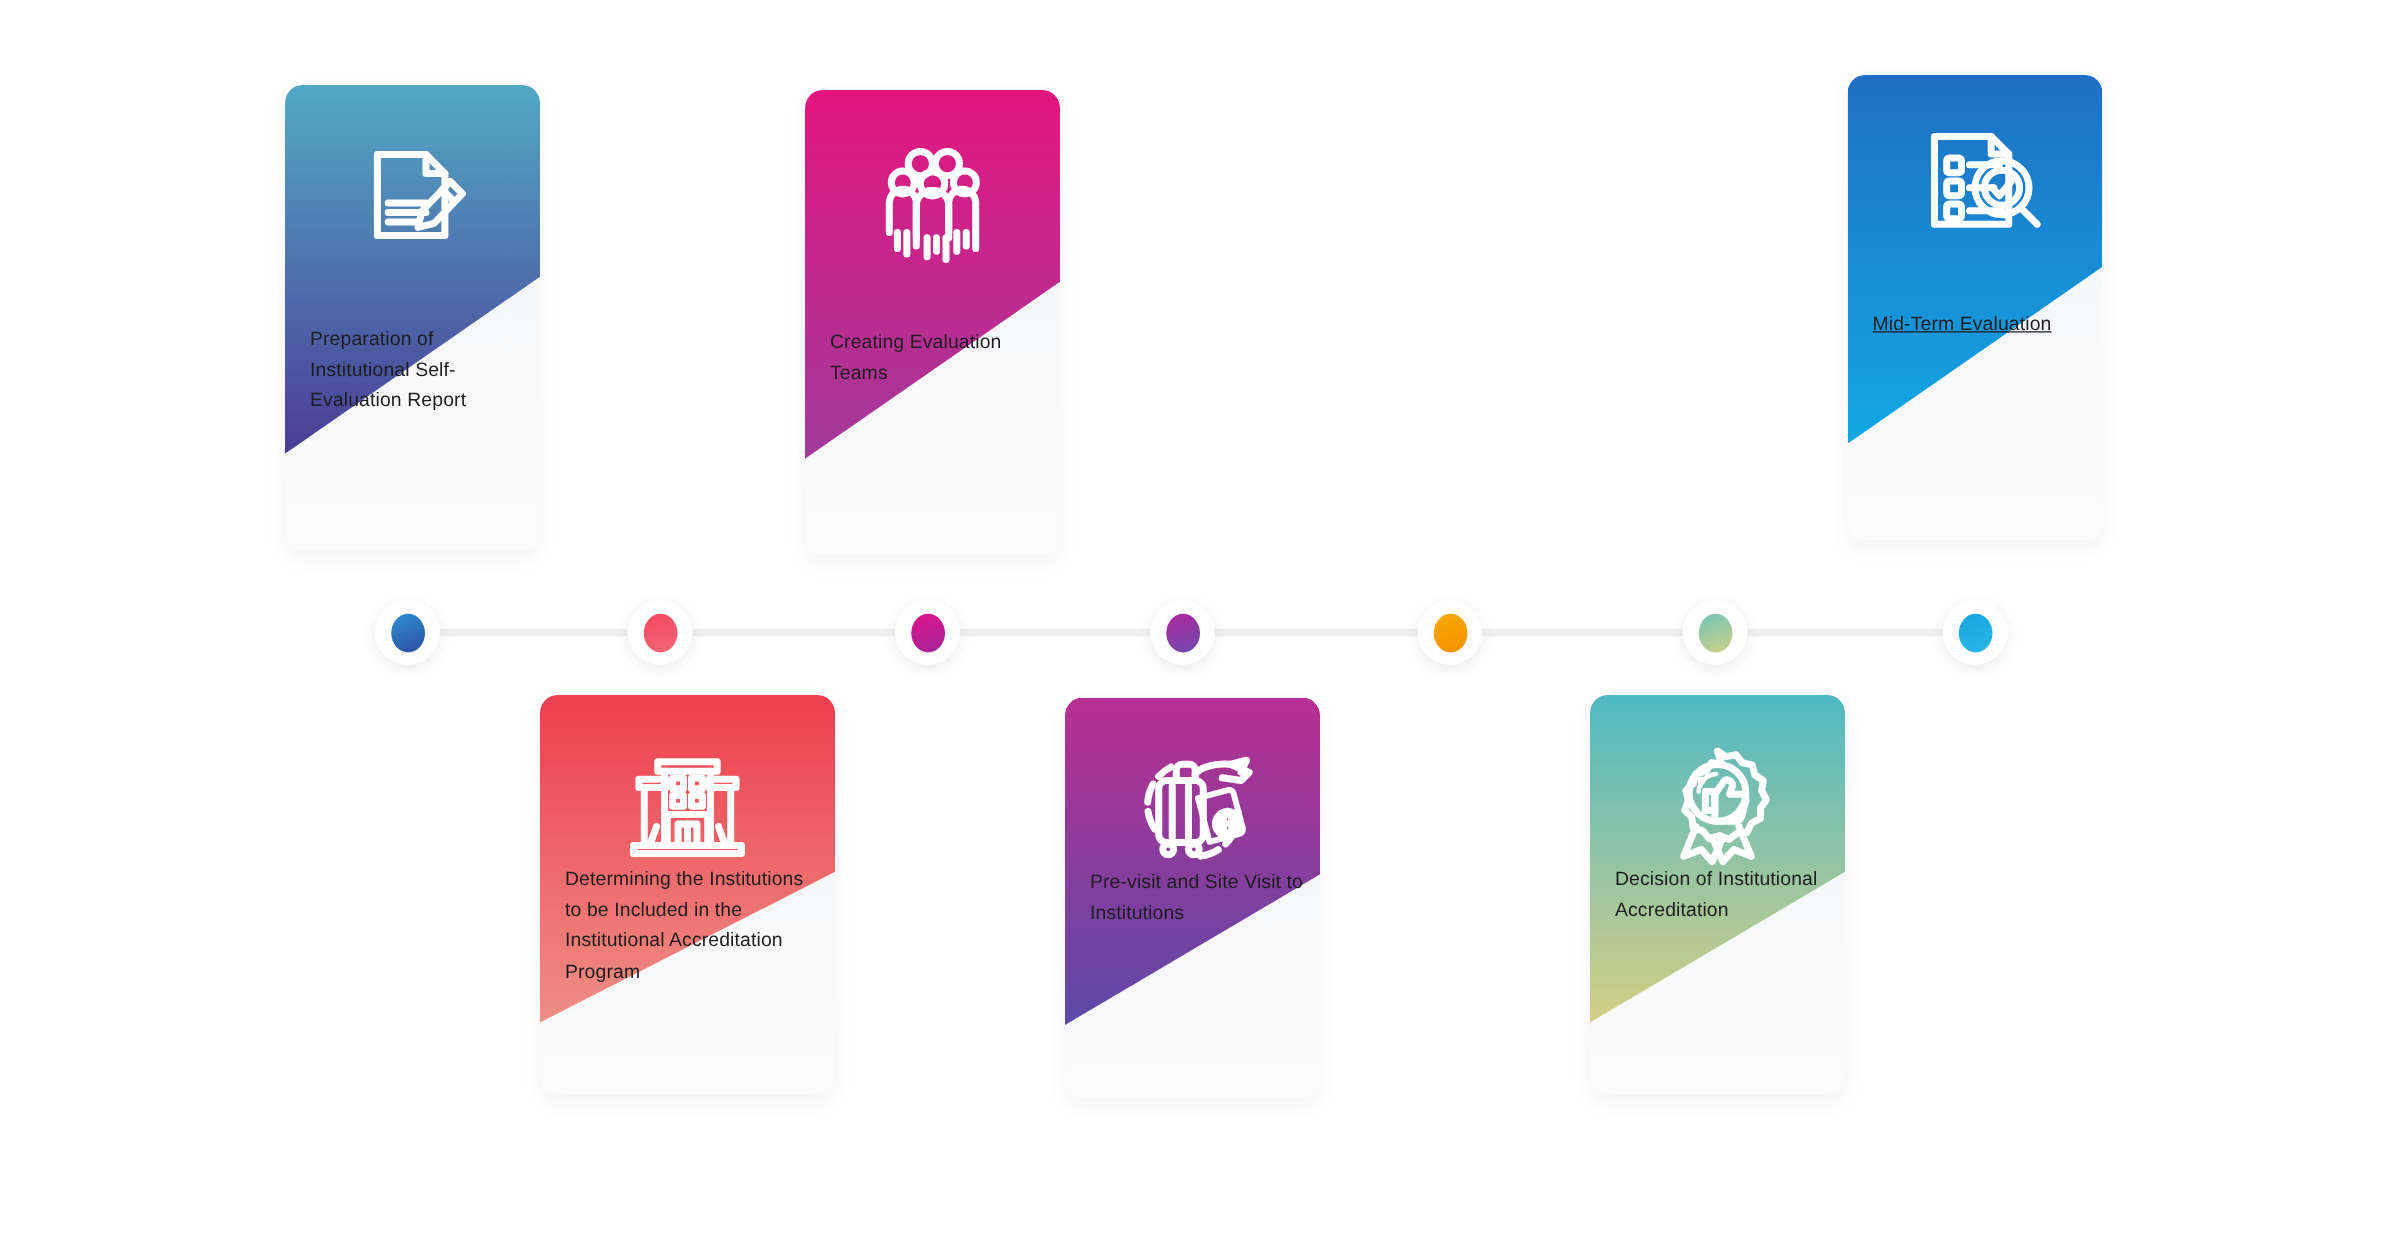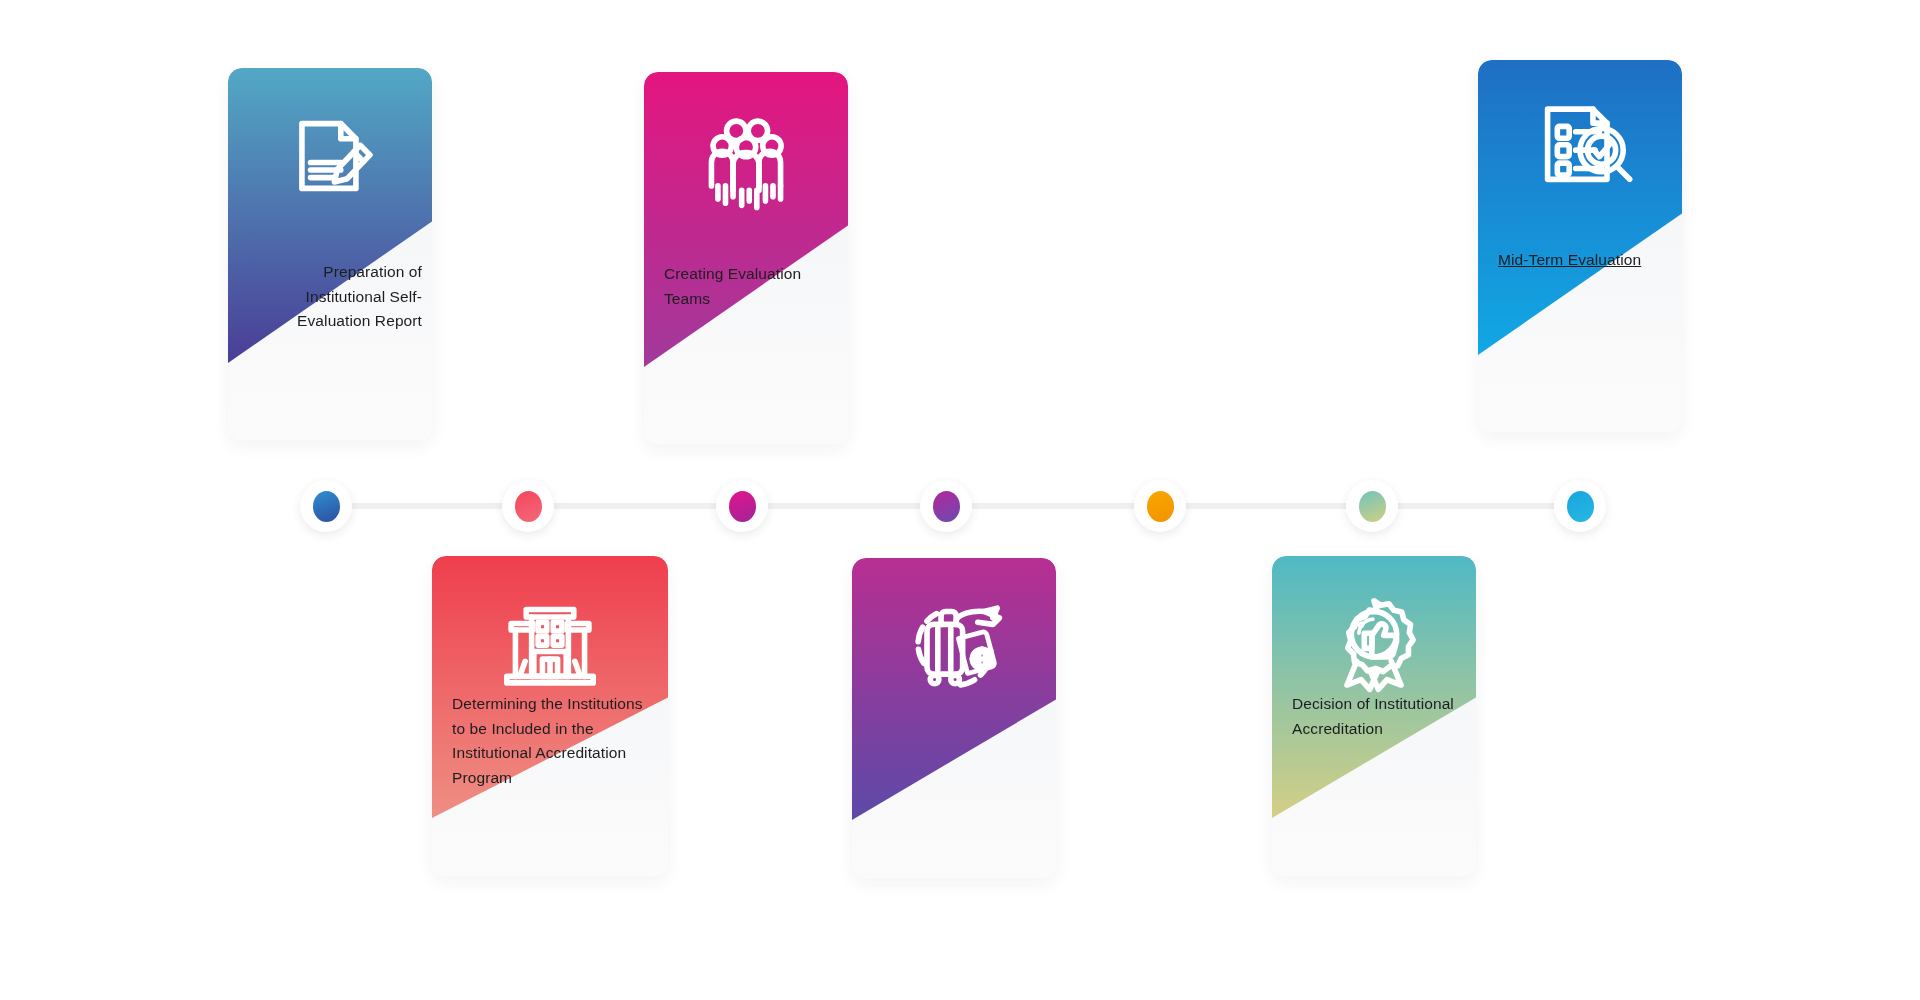--- a/index.html
+++ b/index.html
@@ -124,21 +124,21 @@
       <div class="card-icon">
         <svg viewBox="0 0 100 100">
           <path d="M24 20 h36 l14 14 v46 H24 Z"></path>
           <path d="M60 20 v14 h14"></path>
           <path d="M32 56 h28 M32 63 h28 M32 70 h22"></path>
           <path d="M57 62 L78 40 l9 9 -21 22 -12 3 Z"></path>
           <path d="M72 46 l9 9"></path>
         </svg>
       </div>
     </div>
-    <div class="card-label" style="top:192px;text-align:right;">Preparation of Institutional Self-Evaluation Report</div>
+    <div class="card-label" style="top:192px;">Preparation of Institutional Self-Evaluation Report</div>
   </div>
 
   <div class="card" id="card2" style="left: 644px; top: 72px;">
     <div class="card-head" id="head2" style="background: linear-gradient(rgb(228, 21, 127) 0%, rgb(161, 58, 156) 100%);">
       <div class="card-icon">
         <svg viewBox="0 0 100 100">
           <circle cx="41" cy="23" r="9"></circle>
           <circle cx="61" cy="23" r="9"></circle>
           <circle cx="28" cy="37" r="8.5"></circle>
           <circle cx="74" cy="37" r="8.5"></circle>
@@ -241,20 +241,21 @@
           <circle cx="32" cy="81" r="4"></circle>
           <circle cx="51" cy="81" r="4"></circle>
           <path d="M58 40 l26 -7 a4 4 0 0 1 5 3 l8 30 a4 4 0 0 1 -3 5 l-26 7 Z" transform="translate(-2,4) scale(0.85) translate(8,6)"></path>
           <circle cx="76" cy="62" r="9"></circle>
           <path d="M67 62 h18 M76 53 a13 13 0 0 1 0 18 a13 13 0 0 1 0 -18"></path>
           <path d="M52 26 a22 10 0 0 1 26 -8 l14 6 -6 6 -14 -2"></path>
           <path d="M78 18 l12 -3 -4 9"></path>
         </svg>
       </div>
     </div>
+    <div class="card-label" style="top:136px;">Pre-visit and Site Visit to Institutions</div>
   </div>
 
   <div class="card bottom" id="card7" style="left: 1272px; top: 556px;">
     <div class="card-head" id="head7" style="background: linear-gradient(rgb(79, 185, 196) 0%, rgb(212, 207, 132) 100%);">
       <div class="card-icon">
         <svg viewBox="0 0 100 100">
           <path d="M50 10 l6.3 4.2 7.4 -1.4 4.6 5.9 7.4 1.6 1.9 7.3 6.3 4.3 -1.2 7.5 3.5 6.7 -4.3 6.2 0 7.6 -6.7 3.6 -3.3 6.8 -7.5 0.6 -5.9 4.7 -6.9 -3 -7.6 2.3 -4.9 -5.7 -7.2 -2.5 -0.9 -7.5 -5.3 -5.4 2.7 -7.1 -1.8 -7.4 5.5 -5.2 2 -7.3 7.4 -1.8 4.1 -6.4 7.5 0.9 Z"></path>
           <circle cx="50" cy="41" r="21"></circle>
           <path d="M36 40 a14 14 0 0 1 13 -13" stroke-width="3.4"></path>
           <circle cx="38" cy="32" r="1.6" stroke-width="3"></circle>

